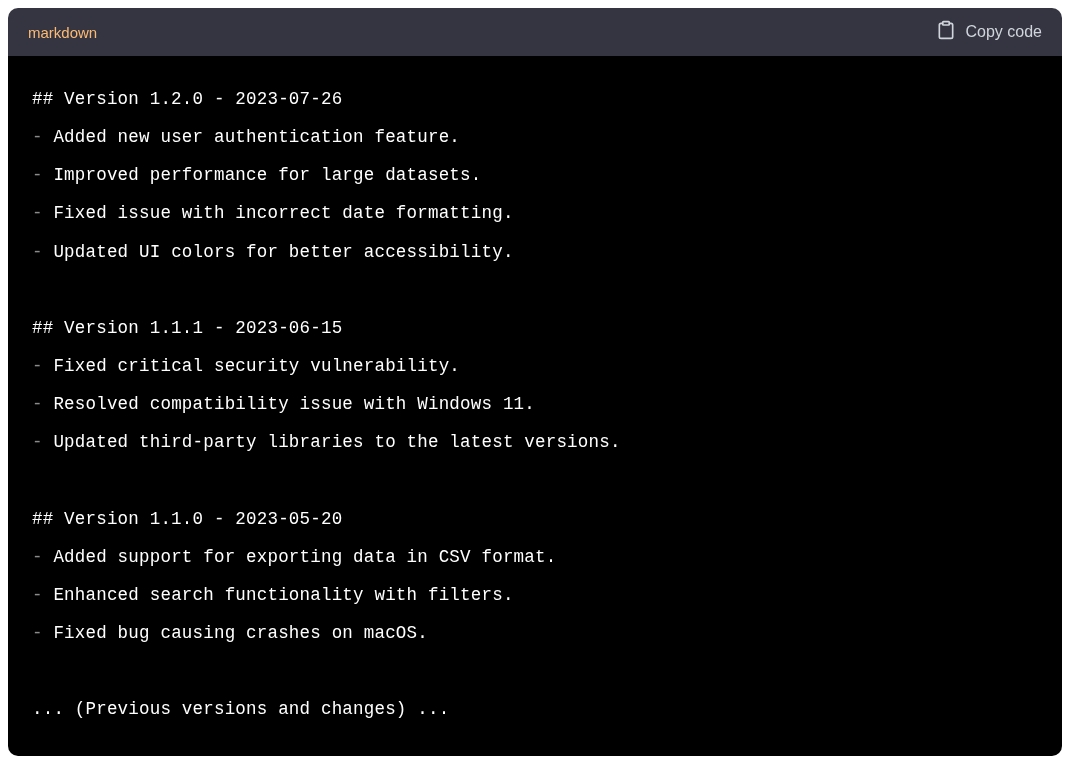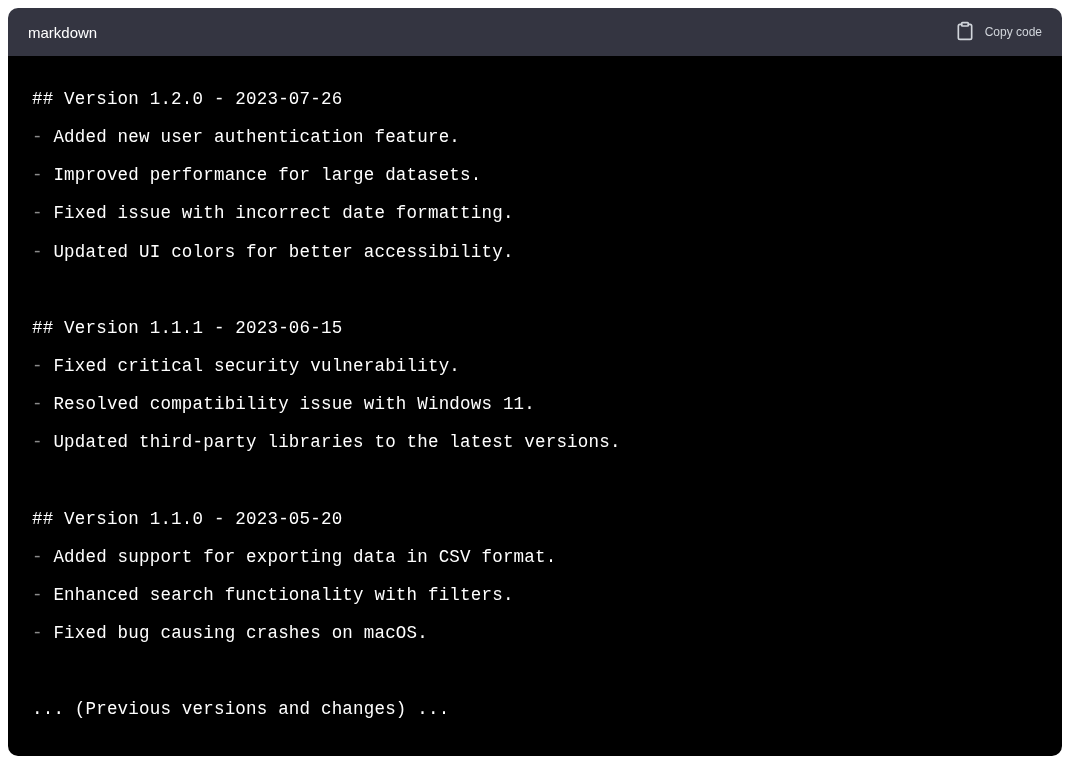--- a/index.html
+++ b/index.html
@@ -15,33 +15,33 @@
     }
     .code-header {
       background: #343541;
       display: flex;
       justify-content: space-between;
       align-items: center;
       padding: 10px 20px 10px 20px;
       height: 48px;
     }
     .lang-label {
-      color: #ffffff;
+      color: #fdba74;
       font-size: 15px;
       font-weight: 400;
     }
     .copy-button {
       display: flex;
       align-items: center;
       gap: 10px;
       background: transparent;
       border: none;
       cursor: pointer;
       color: #d1d5db;
-      font-size: 12px;
+      font-size: 16px;
       font-family: inherit;
     }
     .copy-button svg {
       width: 20px;
       height: 22px;
       stroke: #d1d5db;
       fill: none;
       stroke-width: 2;
       stroke-linecap: round;
       stroke-linejoin: round;

